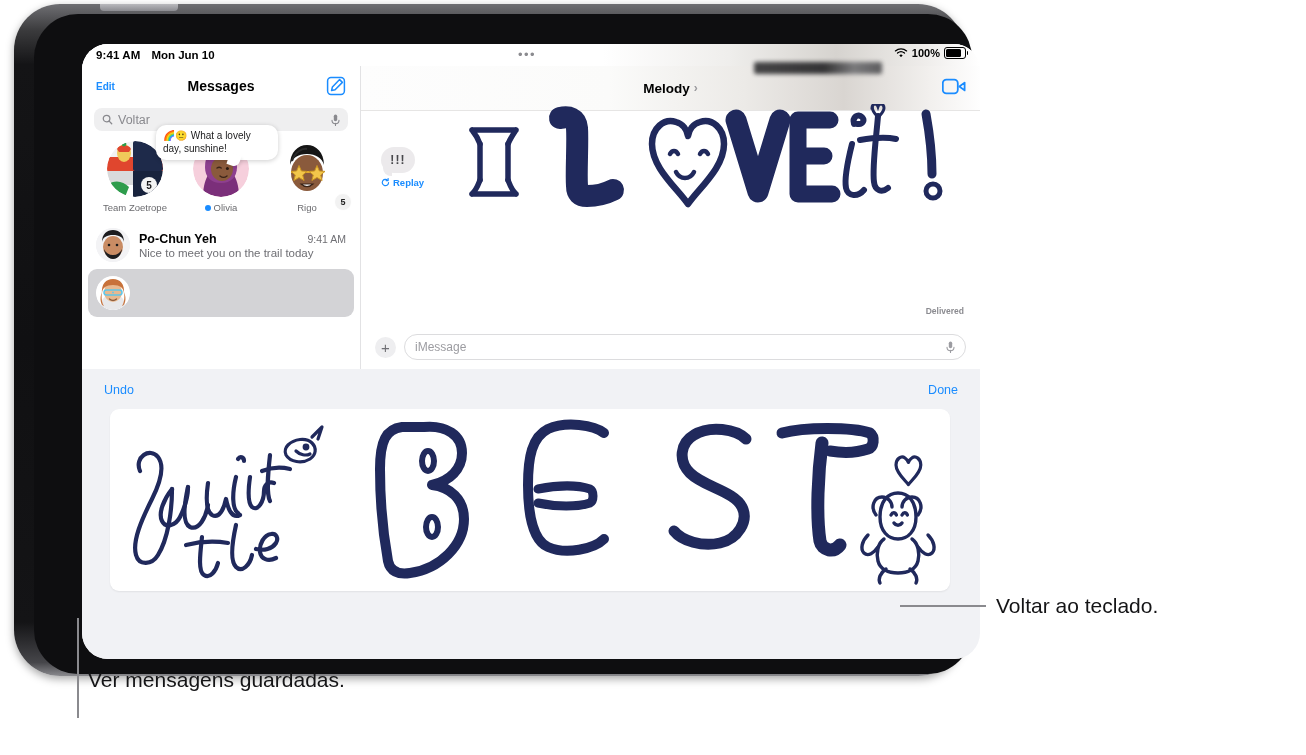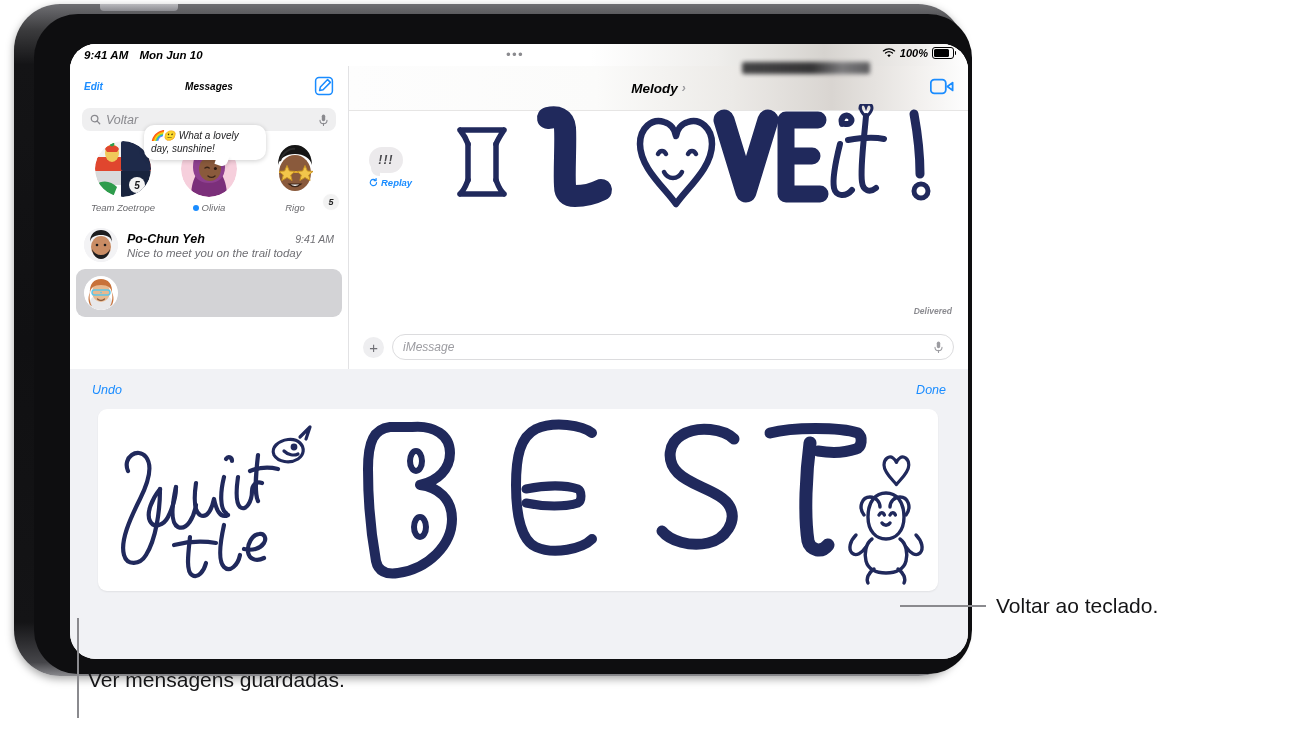--- a/index.html
+++ b/index.html
@@ -17,22 +17,22 @@
     position:absolute;left:14px;top:4px;width:950px;height:672px;
     border-radius:46px;
     background:linear-gradient(180deg,#6f6f73 0%,#3a3a3c 4%,#141416 9%,#101012 50%,#141416 92%,#46464a 98%,#8a8a8e 100%);
     box-shadow:0 3px 9px rgba(0,0,0,.35);
   }
   .ipad-bezel{
     position:absolute;left:20px;top:10px;width:938px;height:660px;
     border-radius:44px;background:#0e0e10;
   }
   .ipad-screen{
-    position:absolute;left:36px;top:30px;width:898px;height:615px;
-    border-radius:26px;background:#ffffff;overflow:hidden;font-style:italic;
+    position:absolute;left:48px;top:30px;width:898px;height:615px;
+    border-radius:26px;background:#ffffff;overflow:hidden;
   }
   .ipad-topnub{
     position:absolute;left:86px;top:0px;width:78px;height:7px;
     border-radius:0 0 4px 4px;
     background:linear-gradient(180deg,#b9b9bd,#8b8b90);
   }
 
   
   .app{position:absolute;left:0;top:0;width:898px;height:325px;background:#fff;}
 
@@ -47,21 +47,21 @@
   .sb-right{position:absolute;right:14px;top:3px;display:flex;align-items:center;gap:4px;}
   .sb-pct{font-size:11px;font-weight:bold;color:#000;}
   .batt{width:20px;height:10px;border:1.3px solid #000;border-radius:3px;position:relative;}
   .batt::after{content:"";position:absolute;right:-3.4px;top:2.7px;width:1.8px;height:4px;background:#000;border-radius:0 1px 1px 0;}
   .batt i{position:absolute;left:1.2px;top:1.2px;bottom:1.2px;width:15.2px;background:#000;border-radius:1.5px;display:block;}
 
   
   .sidebar{position:absolute;left:0;top:22px;width:278px;height:303px;background:#fff;border-right:1px solid #e2e2e4;}
   .sb-head{height:40px;display:flex;align-items:center;justify-content:space-between;padding:0 14px;}
   .sb-edit{color:#1a8cff;font-size:10px;font-weight:bold;cursor:pointer;}
-  .sb-title{font-size:10px;font-weight:bold;color:#000;position:absolute;left:0;right:0;text-align:center;pointer-events:none;}
+  .sb-title{font-size:14px;font-weight:bold;color:#000;position:absolute;left:0;right:0;text-align:center;pointer-events:none;}
   .compose{width:20px;height:20px;position:relative;z-index:2;}
 
   .search{
     margin:2px 12px 0 12px;height:23px;background:#efeff0;border-radius:8px;
     display:flex;align-items:center;padding:0 8px;gap:5px;
   }
   .search .ph{font-size:12.5px;color:#89898e;flex:1;}
 
   .pins{display:flex;justify-content:space-around;padding:10px 10px 0 10px;position:relative;}
   .pin{width:72px;text-align:center;position:relative;}

